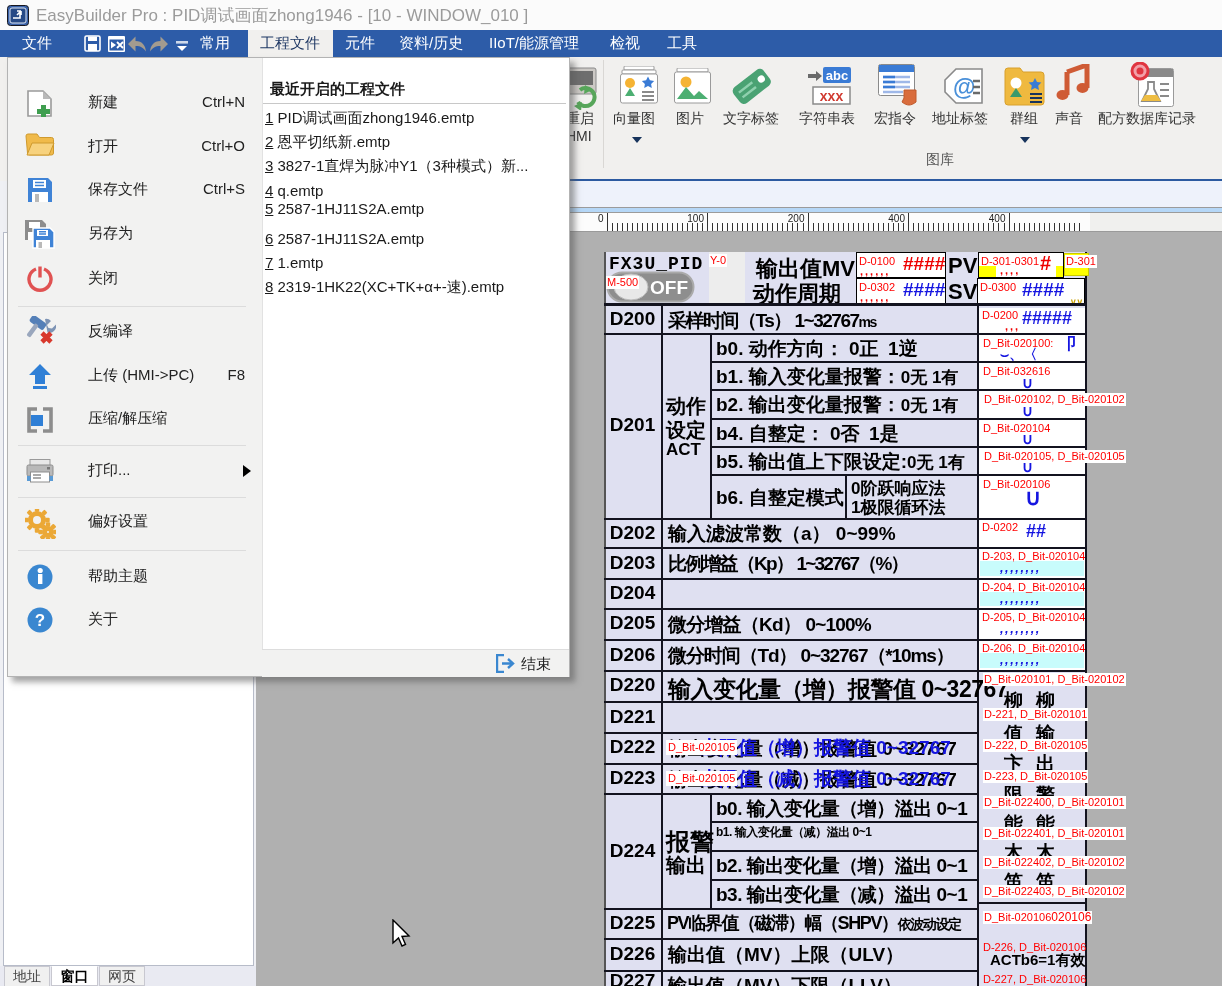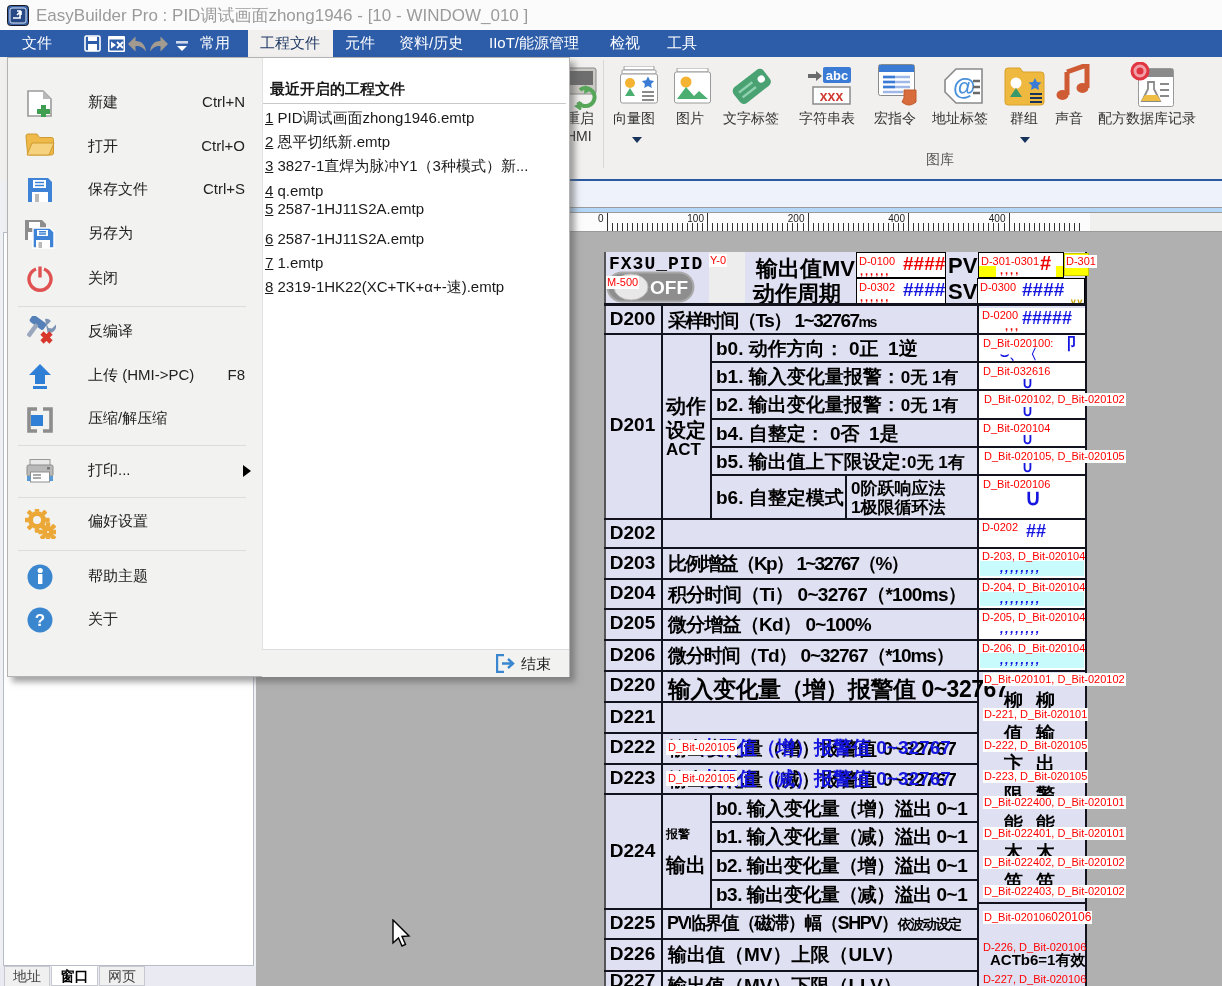--- a/index.html
+++ b/index.html
@@ -350,44 +350,44 @@
 <div class="dnum" style="top:706px">D221</div>
 <div class="dnum" style="top:736px">D222</div>
 <div class="dnum" style="top:767px">D223</div>
 <div class="dnum" style="top:840px">D224</div>
 <div class="dnum" style="top:912px">D225</div>
 <div class="dnum" style="top:943px">D226</div>
 <div class="dnum" style="top:970px">D227</div>
 <div class="ctext" style="left:666px;top:393px;font-size:20px">动作</div>
 <div class="ctext" style="left:666px;top:417px;font-size:20px">设定</div>
 <div class="ctext" style="left:666px;top:440px;font-size:17px">ACT</div>
-<div class="ctext" style="left:666px;top:826px;font-size:12px">报警</div>
+<div class="ctext" style="left:666px;top:826px;font-size:24px">报警</div>
 <div class="ctext" style="left:666px;top:852px;font-size:20px">输出</div>
 <div class="ctext" style="left:668px;top:308px;font-size:19px;letter-spacing:-1.5px">采样时间（Ts） 1~32767<span style="font-size:14px">ms</span></div>
 <div class="ctext" style="left:716px;top:336px;font-size:19px">b0. 动作方向： 0正 1逆</div>
 <div class="ctext" style="left:716px;top:364px;font-size:19px">b1. 输入变化量报警：<span style="font-size:17px">0无 1有</span></div>
 <div class="ctext" style="left:716px;top:392px;font-size:19px">b2. 输出变化量报警：<span style="font-size:17px">0无 1有</span></div>
 <div class="ctext" style="left:716px;top:421px;font-size:19px">b4. 自整定： 0否 1是</div>
 <div class="ctext" style="left:716px;top:449px;font-size:19px">b5. 输出值上下限设定:<span style="font-size:17px">0无 1有</span></div>
 <div class="ctext" style="left:716px;top:485px;font-size:19px">b6. 自整定模式</div>
 <div class="ctext" style="left:851px;top:477px;font-size:17px">0阶跃响应法</div>
 <div class="ctext" style="left:851px;top:496px;font-size:17px">1极限循环法</div>
+<div class="ctext" style="left:668px;top:521px;font-size:19px">输入滤波常数（a） 0~99%</div>
 <div class="ctext" style="left:668px;top:551px;font-size:19px;letter-spacing:-1.8px">比例增益（Kp） 1~32767（%）</div>
-<div class="ctext" style="left:668px;top:582px;font-size:19px;letter-spacing:-0.7px">积分时间（Ti） 0~32767（*100ms）</div>
 <div class="ctext" style="left:668px;top:612px;font-size:19px;letter-spacing:-0.8px">微分增益（Kd） 0~100%</div>
 <div class="ctext" style="left:668px;top:643px;font-size:19px;letter-spacing:-1.1px">微分时间（Td） 0~32767（*10ms）</div>
 <div class="ctext" style="left:668px;top:674px;font-size:23px;letter-spacing:-0.5px">输入变化量（增）报警值 0~32767</div>
 <div class="ctext" style="left:668px;top:736px;font-size:19px">输出变化量（增）报警值 0~32767</div>
 <div class="ctext" style="left:700px;top:735px;font-size:19px;color:#1515e0">上限值（增）报警值 0~32767</div>
 <div class="rlabw" style="left:666px;top:740px;border:1px solid #fff">D_Bit-020105</div>
 <div class="ctext" style="left:668px;top:767px;font-size:19px">输出变化量（减）报警值 0~32767</div>
 <div class="ctext" style="left:700px;top:766px;font-size:19px;color:#1515e0">上限值（减）报警值 0~32767</div>
 <div class="rlabw" style="left:666px;top:771px;border:1px solid #fff">D_Bit-020105</div>
 <div class="ctext" style="left:716px;top:796px;font-size:19px;letter-spacing:-0.5px">b0. 输入变化量（增）溢出 0~1</div>
-<div class="ctext" style="left:716px;top:824px;font-size:19px;letter-spacing:-0.5px">b1. 输入变化量（减）溢出 0~1</div>
+<div class="ctext" style="left:716px;top:824px;font-size:12px;letter-spacing:-0.5px">b1. 输入变化量（减）溢出 0~1</div>
 <div class="ctext" style="left:716px;top:853px;font-size:19px;letter-spacing:-0.5px">b2. 输出变化量（增）溢出 0~1</div>
 <div class="ctext" style="left:716px;top:882px;font-size:19px;letter-spacing:-0.5px">b3. 输出变化量（减）溢出 0~1</div>
 <div class="ctext" style="left:668px;top:942px;font-size:19px">输出值（MV）上限（ULV）</div>
 <div class="ctext" style="left:667px;top:911px;font-size:18px;letter-spacing:-1.4px">PV临界值（磁滞）幅（SHPV）<span style="font-size:14px">依波动设定</span></div>
 <div class="ctext" style="left:668px;top:973px;font-size:19px">输出值（MV）下限（LLV）</div>
 <div class="ab" style="left:979px;top:308px;width:106px;height:25px;background:#fff"></div>
 <div class="ab" style="left:979px;top:335px;width:106px;height:26px;background:#fff"></div>
 <div class="ab" style="left:979px;top:363px;width:106px;height:26px;background:#fff"></div>
 <div class="ab" style="left:979px;top:391px;width:106px;height:27px;background:#fff"></div>
 <div class="ab" style="left:979px;top:420px;width:106px;height:26px;background:#fff"></div>

